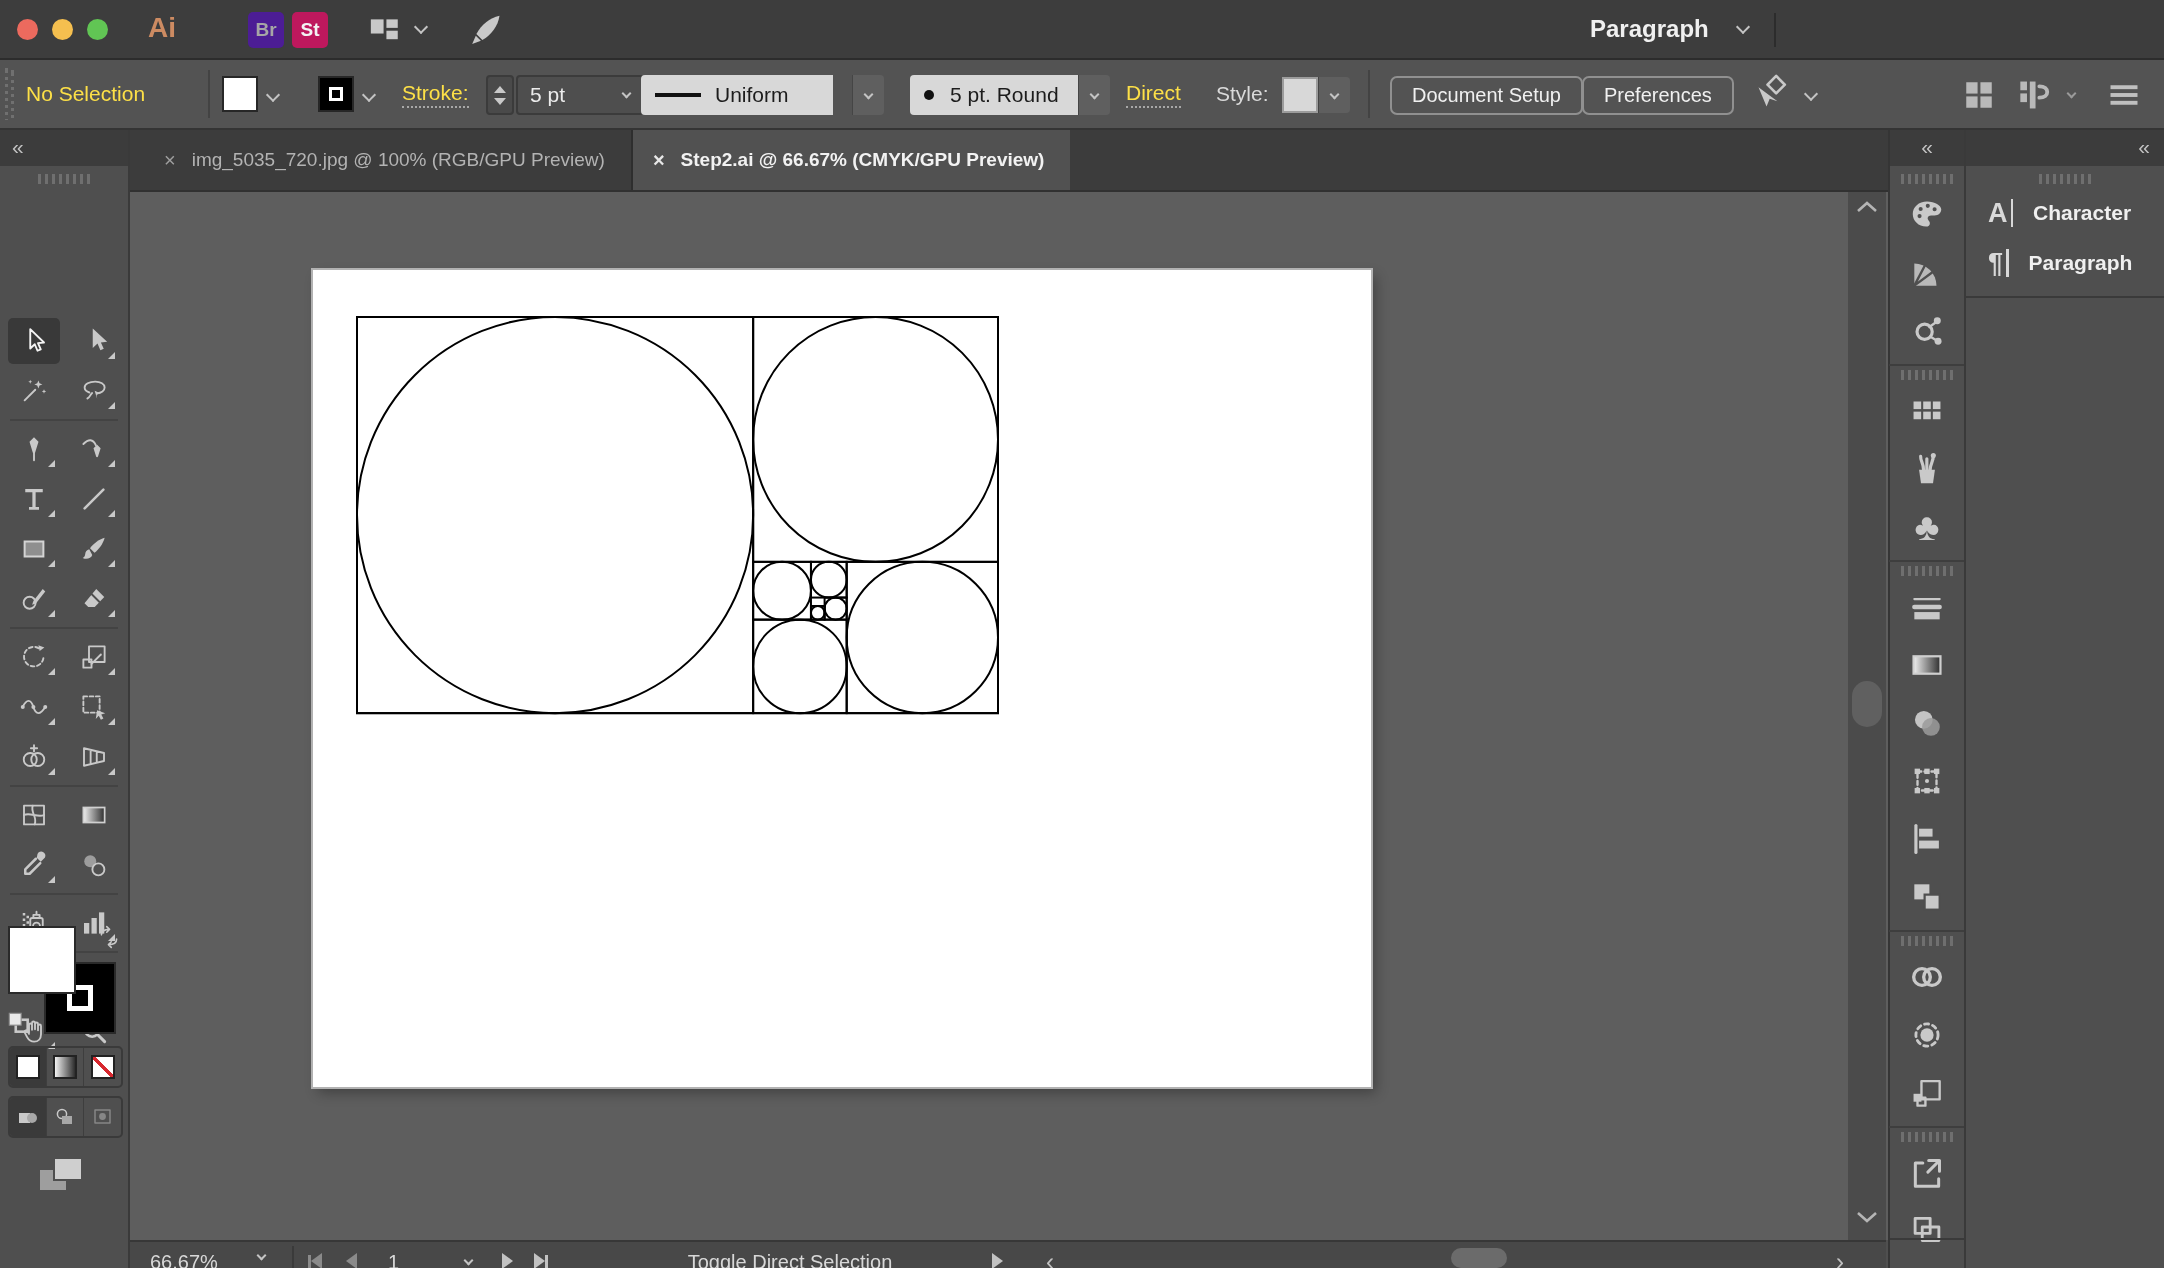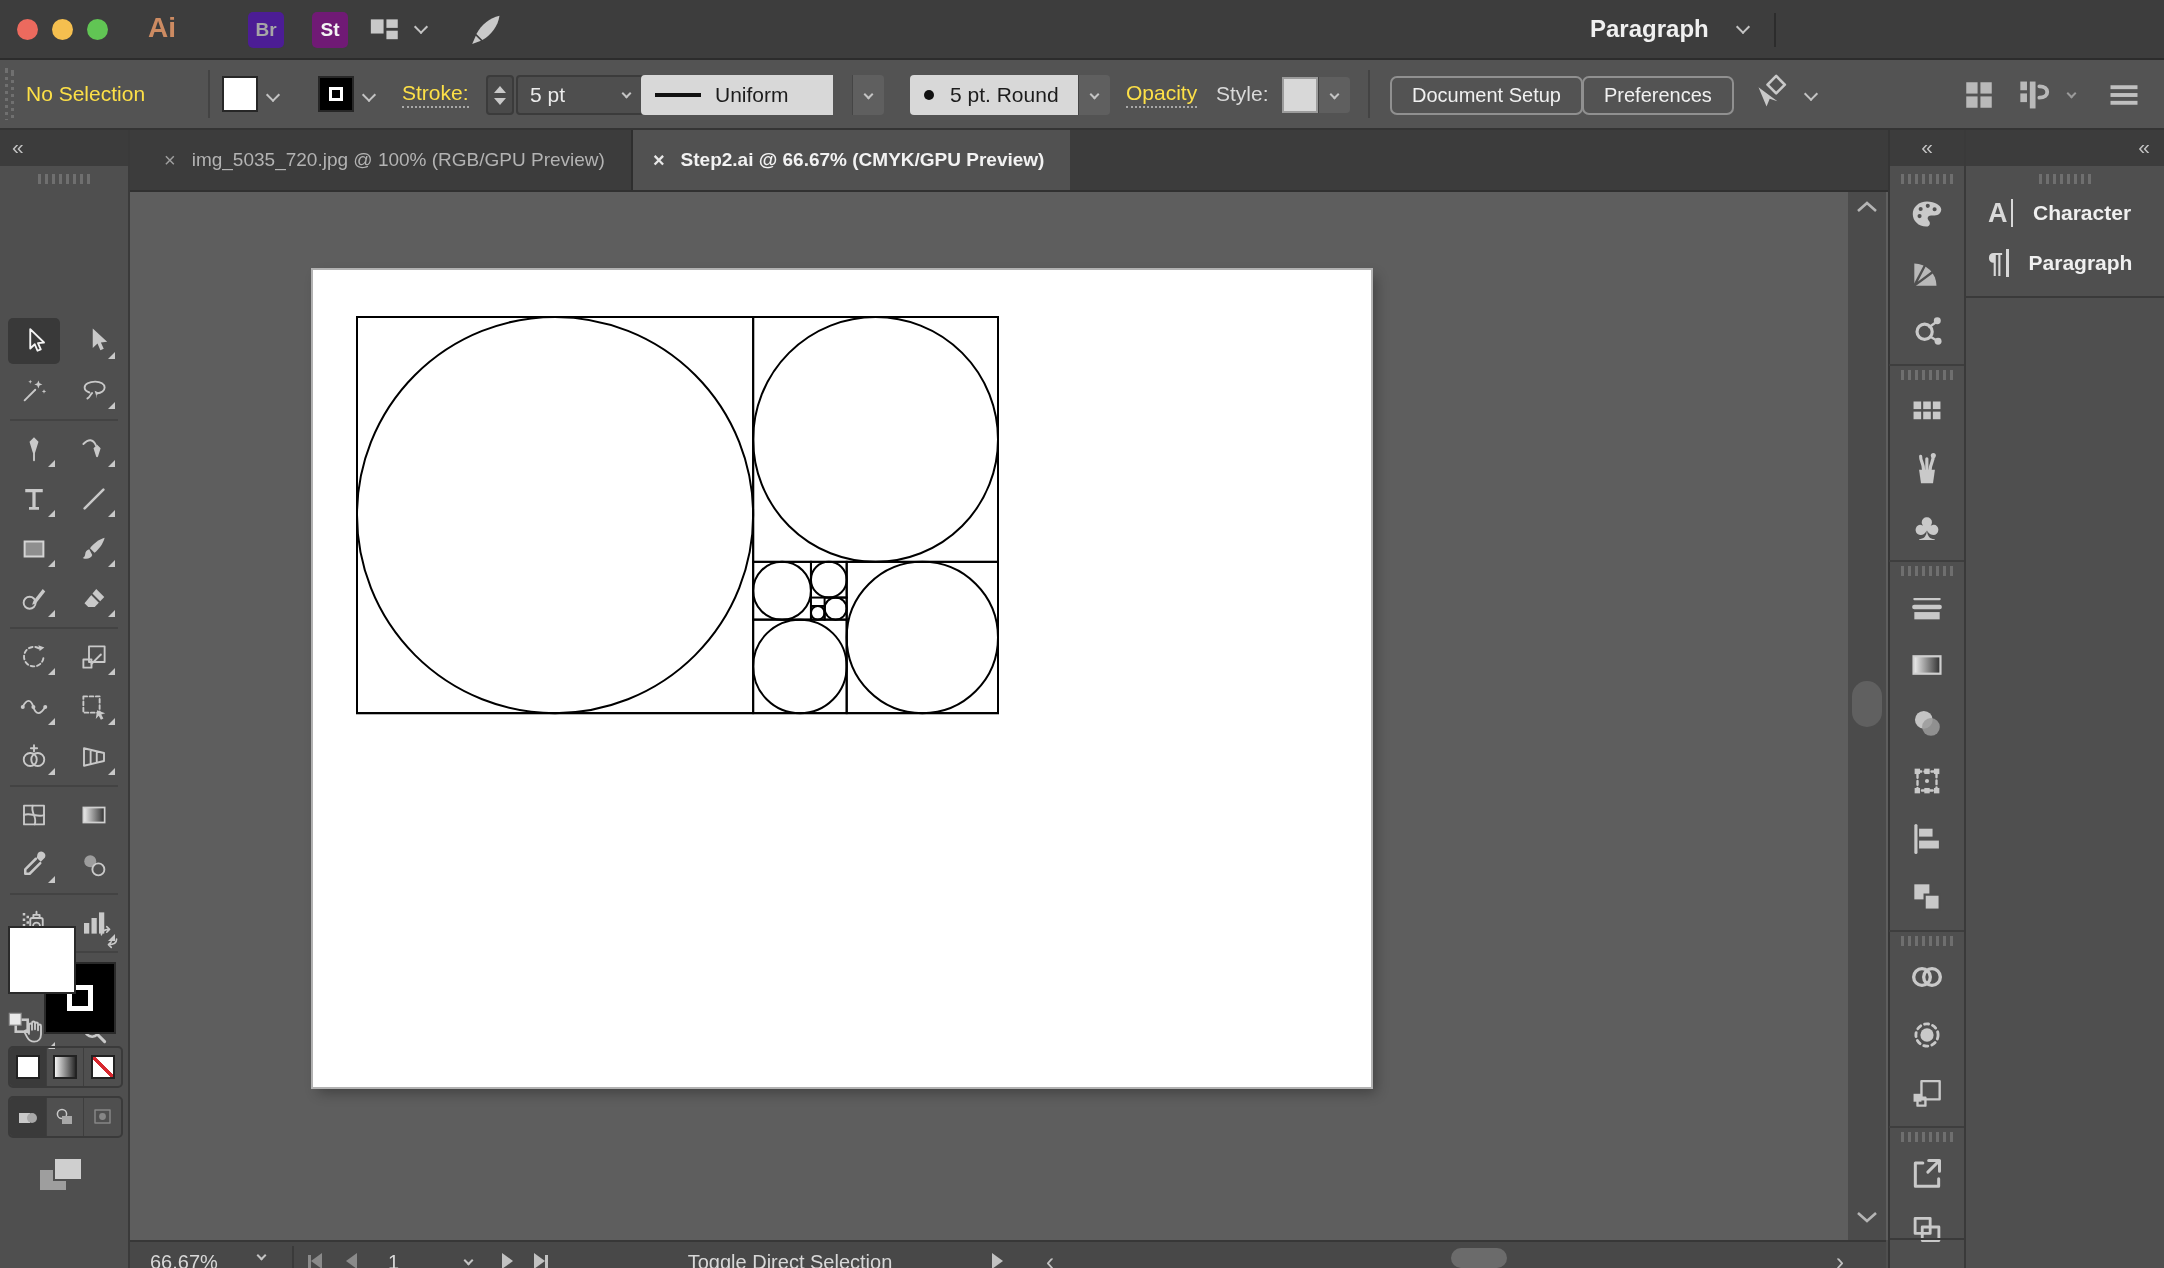--- a/index.html
+++ b/index.html
@@ -94,21 +94,21 @@
   </svg>
 
 <div class="screen">
 
   <div class="abs app-bar">
     <div class="abs light" style="left:17px;background:#ec6a5e"></div>
     <div class="abs light" style="left:52px;background:#f5bf4f"></div>
     <div class="abs light" style="left:87px;background:#61c554"></div>
     <div class="abs ai-logo">Ai</div>
     <div class="abs sq-btn" style="left:248px;background:#4c1d95;color:#a6a6a6">Br</div>
-    <div class="abs sq-btn" style="left:312px;background:#701a75;color:#f3f3f3">St</div>
+    <div class="abs sq-btn" style="left:292px;background:#be185d;color:#f3f3f3">St</div>
     <div class="abs" style="left:368px;top:15px">
       <svg width="34" height="30" viewBox="0 0 24 21">
         <g class="f">
             <rect x="2" y="3" width="9" height="10"></rect>
             <rect x="13" y="3" width="8" height="6"></rect>
             <rect x="13" y="11" width="8" height="6"></rect>
           </g>
       </svg>
     </div>
     <span class="abs cv" style="left:416px;top:26px"></span>
@@ -157,21 +157,21 @@
 
     <div class="abs combo-light" style="left:910px;width:168px">
       <div style="width:10px;height:10px;border-radius:50%;background:#111;margin-right:16px"></div>
       <span>5 pt. Round</span>
     </div>
     <div class="abs chev-box" style="left:1078px">
         <span class="cv sm" style="margin-top:-2px"></span>
       </div>
 
     <div class="abs cb-label" style="left:1126px;display:flex">
-      <span class="dotted-u">Opacity</span>
+      <span class="dotted-u">Direct</span>
     </div>
     <div class="abs cb-label" style="left:1216px;color:#d9d9d9">Style:</div>
     <div class="abs" style="left:1282px;top:17px;width:36px;height:36px;background:#d8d8d8;border:2px solid #9c9c9c"></div>
     <div class="abs chev-box" style="left:1318px;top:17px;height:36px">
         <span class="cv sm" style="margin-top:-2px"></span>
       </div>
 
     <div class="abs vline" style="left:1368px;top:10px;height:48px;background:#434343"></div>
     <button class="abs push-btn" style="left:1390px">Document Setup</button>
     <button class="abs push-btn" style="left:1582px">Preferences</button>

